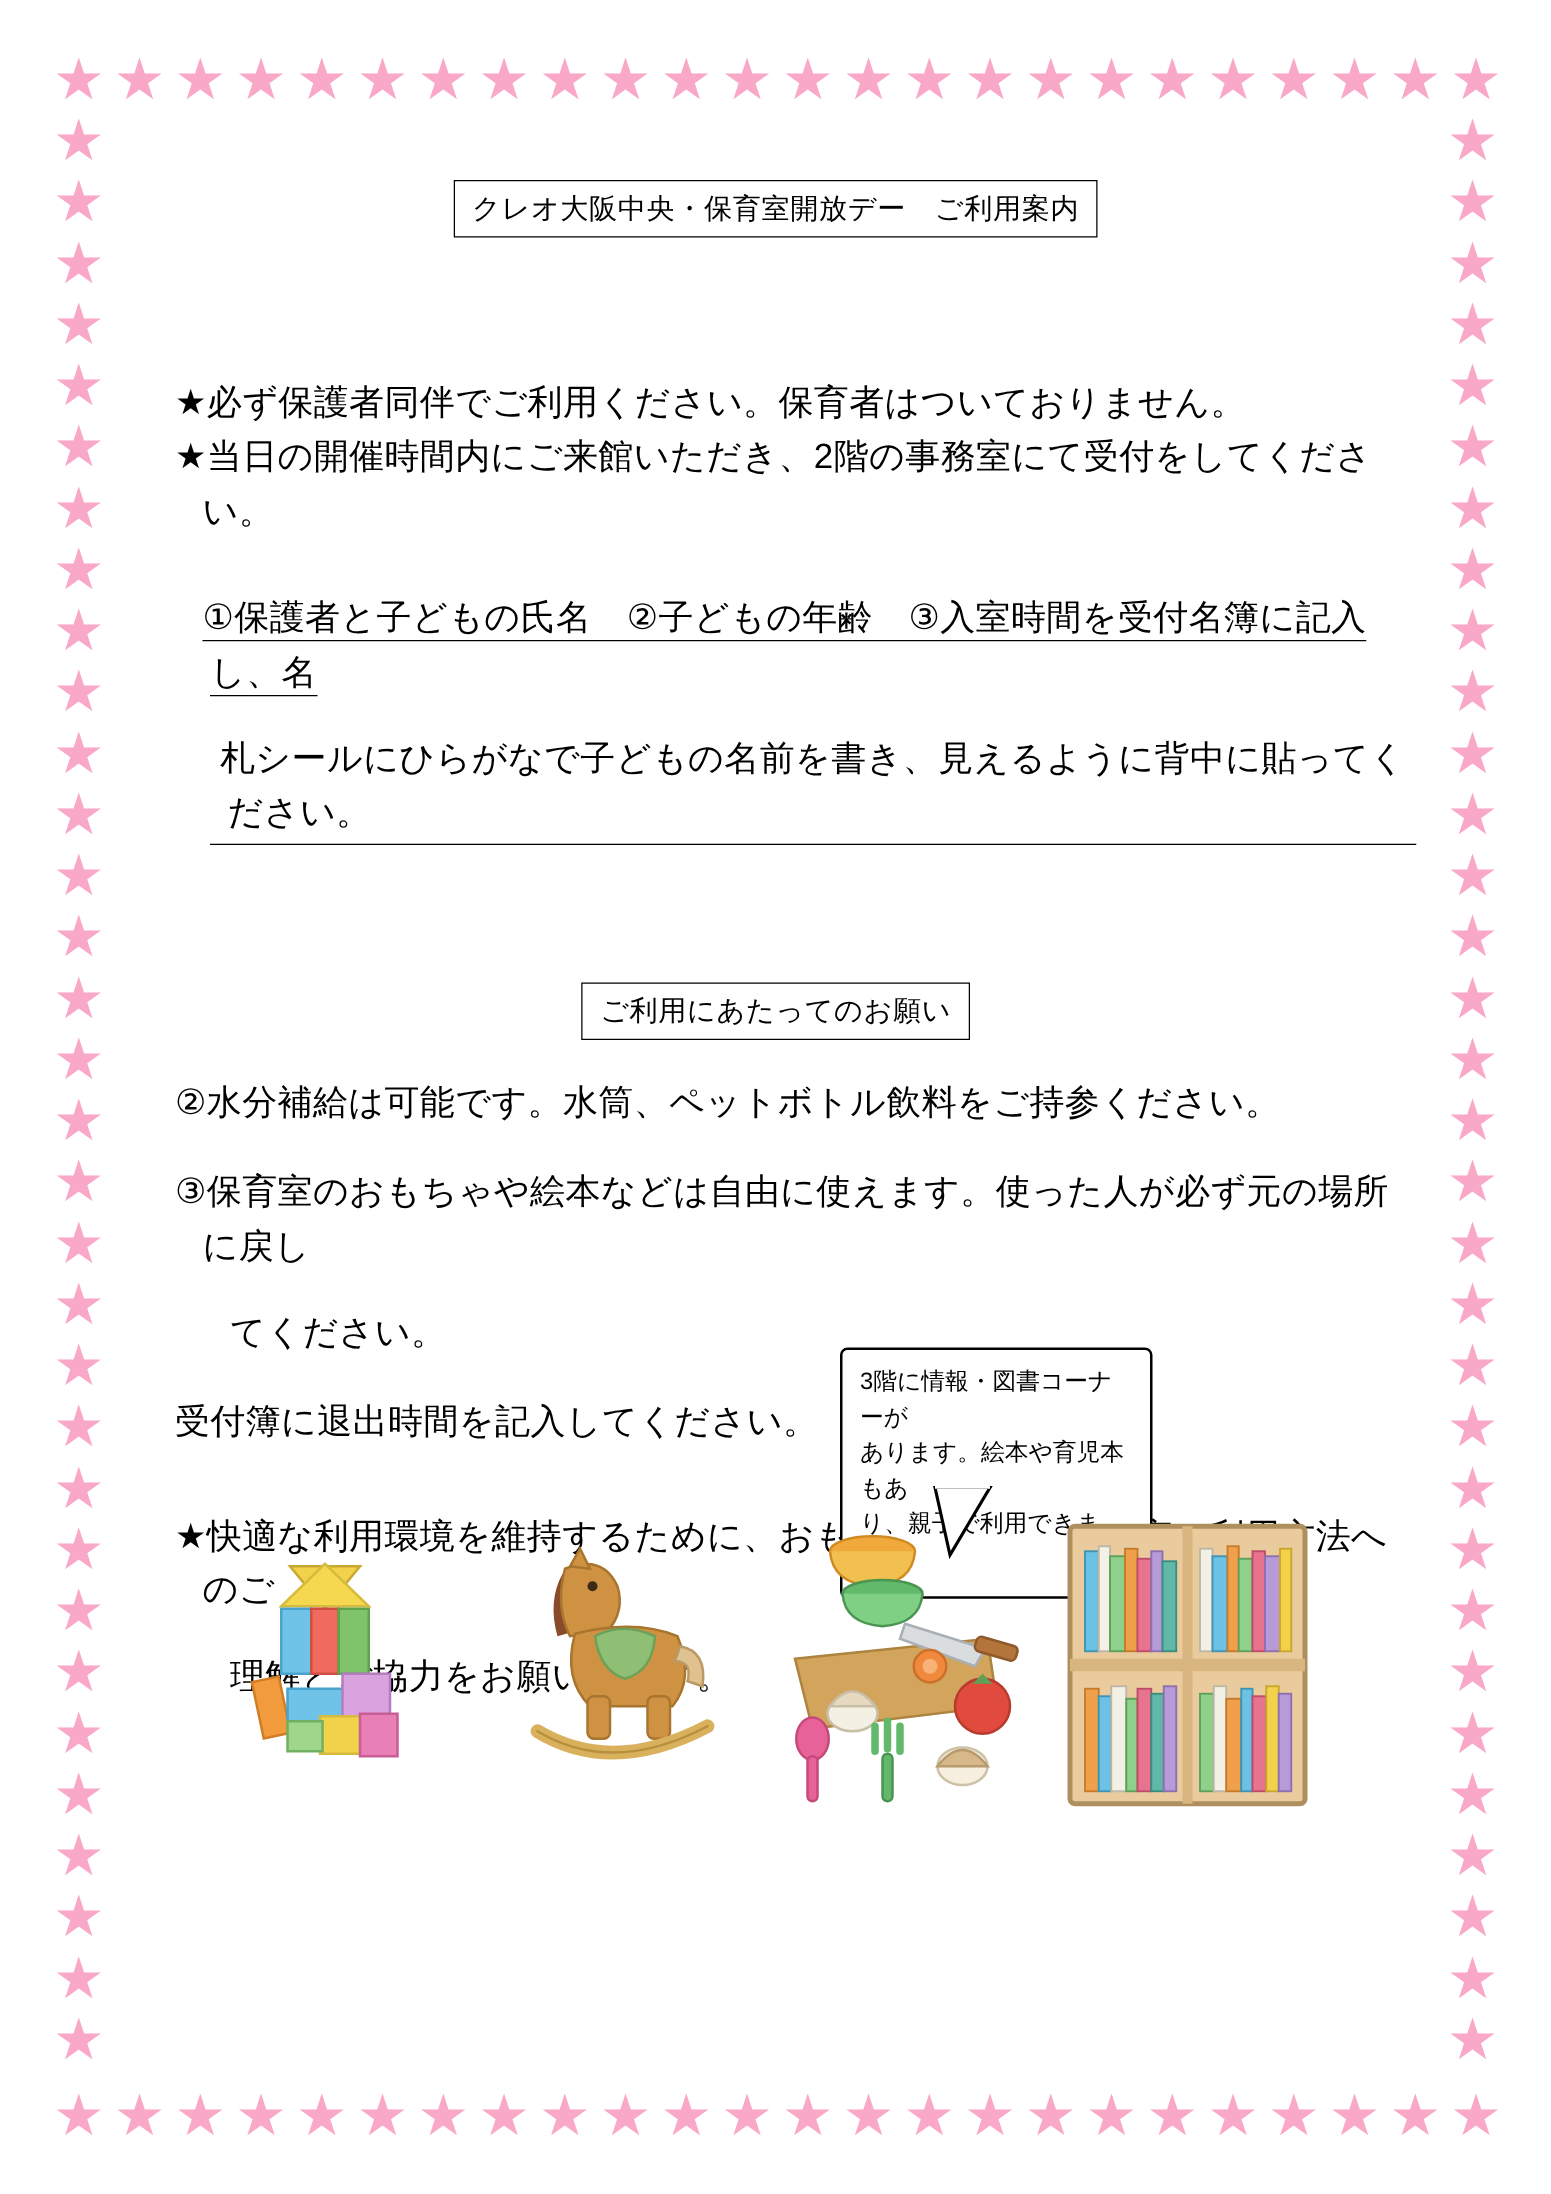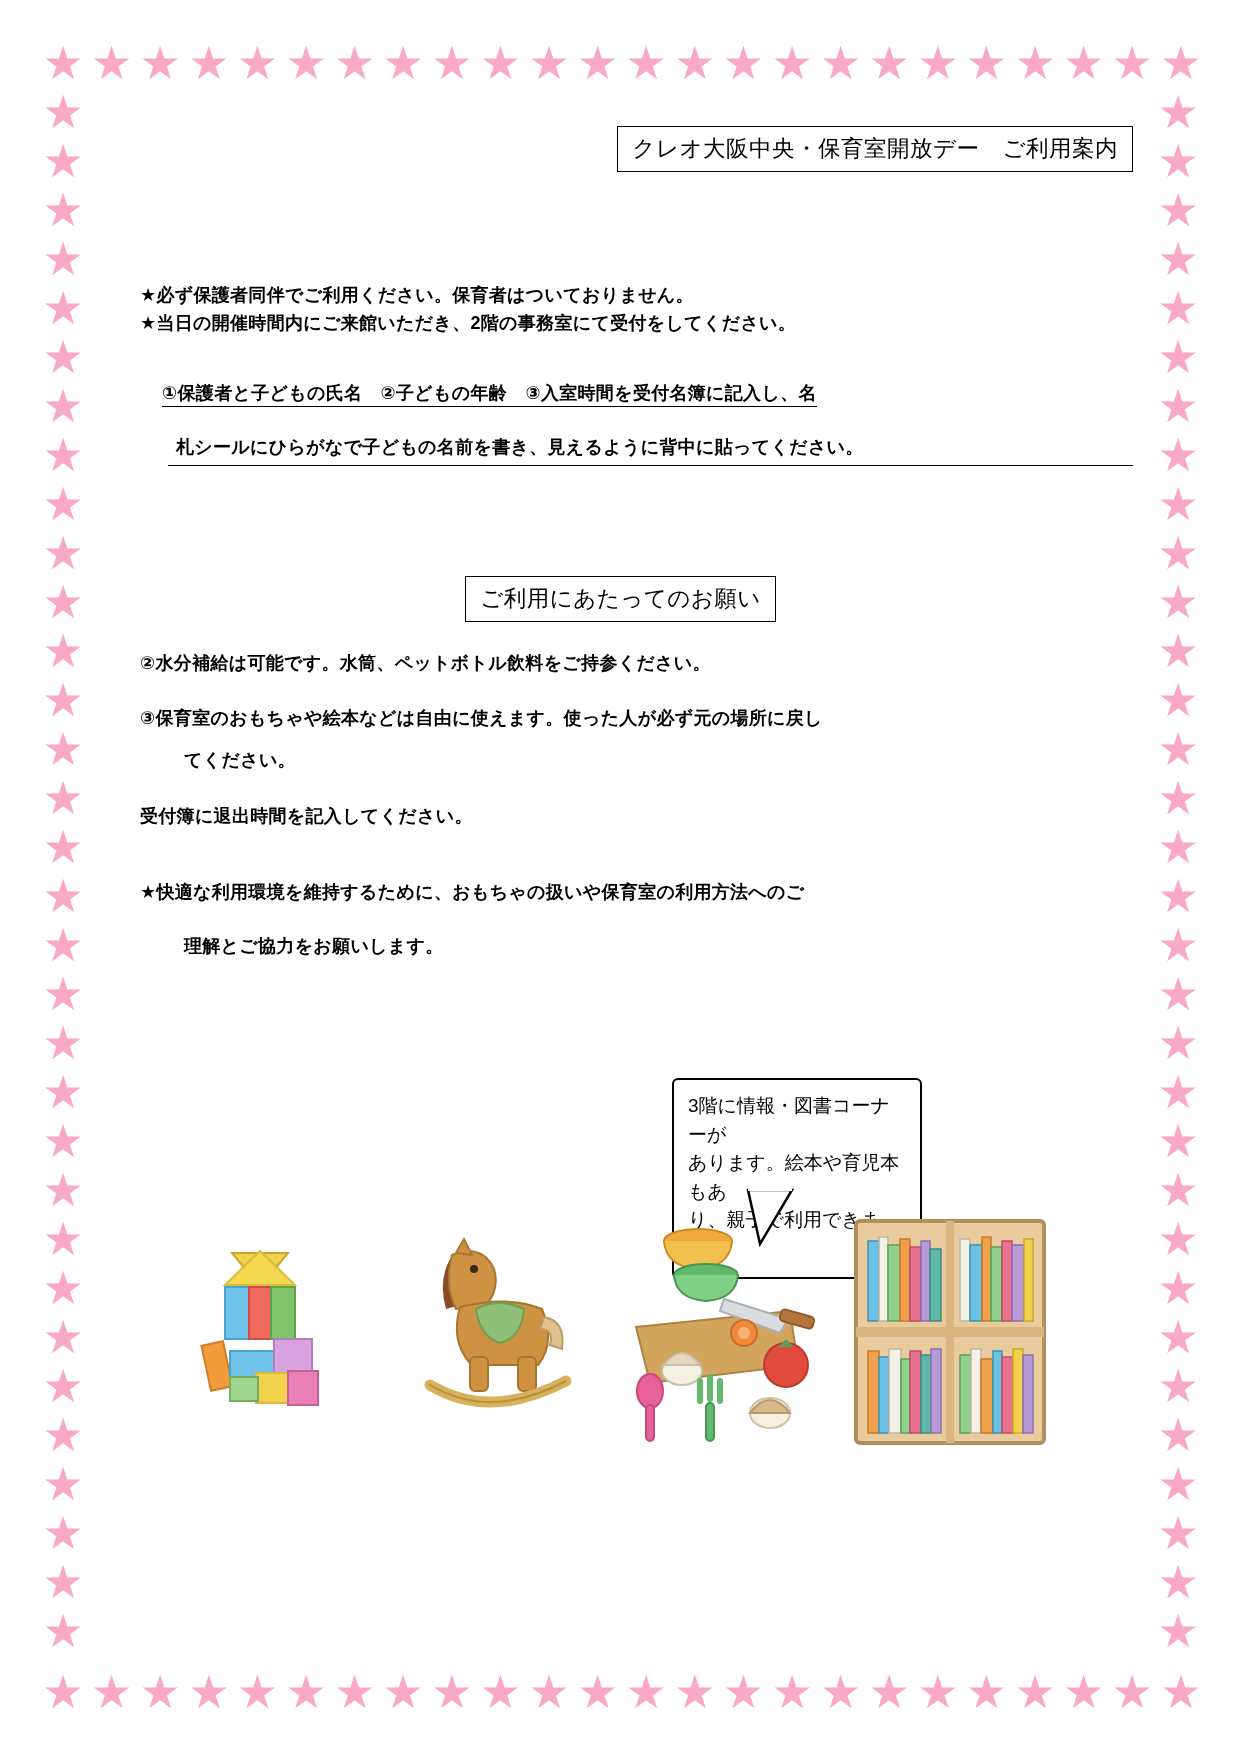--- a/index.html
+++ b/index.html
@@ -46,28 +46,27 @@
   .title-box {
     display: inline-block;
     border: 1px solid #000;
     padding: 6px 14px 7px 14px;
     font-size: 22.5px;
     letter-spacing: 0.5px;
     white-space: nowrap;
   }
   .center { text-align: center; }
 
-  .doc-title-wrap { margin-top: 66px; text-align: right; }
+  .doc-title-wrap { margin-top: 84px; }
 
   .para {
-    font-size: 18px;
+    font-size: 28px;
     line-height: 1.55;
     letter-spacing: 0.3px;
     margin: 0;
-    font-weight: bold;
   }
 
   .star-item { padding-left: 54px; text-indent: -22px; }
   .star-item.first { margin-top: 110px; }
 
   .underlined {
     margin-top: 42px;
     padding-left: 60px;
     text-indent: -6px;
   }
@@ -86,21 +85,21 @@
   .numbered {
     margin-top: 28px;
     padding-left: 54px;
     text-indent: -22px;
   }
   .numbered.first { margin-top: 64px; }
   .numbered .cont {
     display: block;
     text-indent: 0;
     padding-left: 22px;
-    margin-top: 14px;
+    margin-top: 26px;
   }
 
   .closing {
     margin-top: 48px;
     padding-left: 54px;
     text-indent: -22px;
   }
   .closing .cont {
     display: block;
     text-indent: 0;

